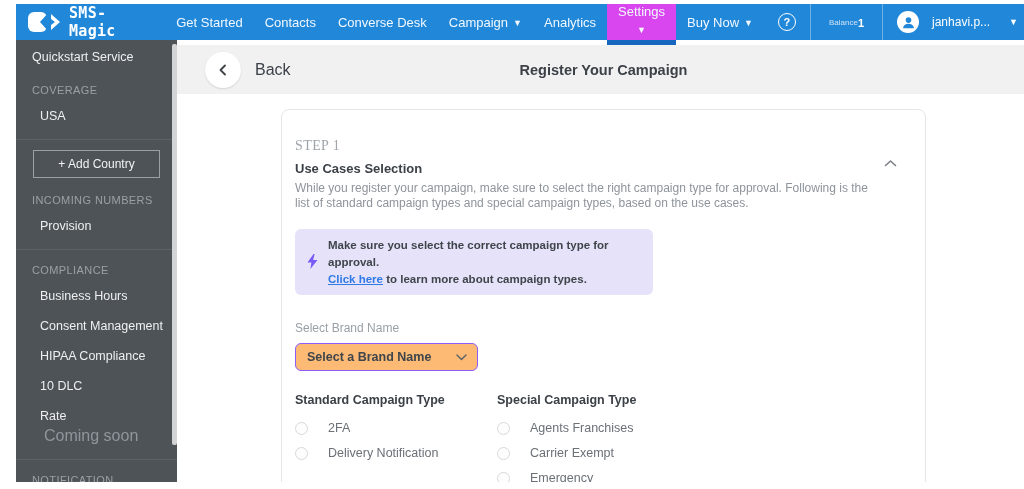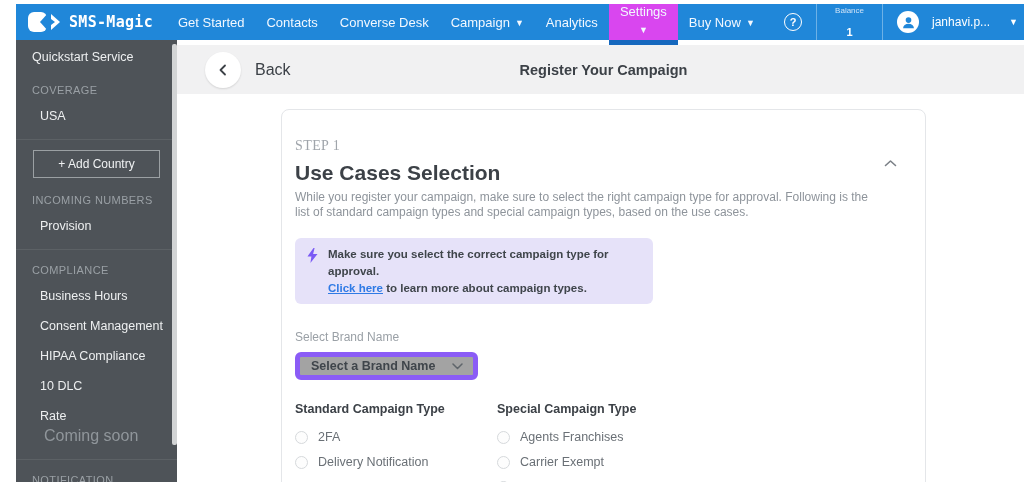--- a/index.html
+++ b/index.html
@@ -20,21 +20,21 @@
               font-size:13px; color:#f2f8ff; position:relative; cursor:pointer; white-space:nowrap; }
   .nav-item .caret { font-size:9px; margin-top:1px; }
   .nav-item.active { background:#d946ef;flex-direction:column; }
   .nav-item.active::after { content:""; position:absolute; left:0; right:0; top:100%;
                             height:5px; background:#1568be; }
   .nav-right { margin-left:auto; display:flex; align-items:stretch; }
   .help { display:flex; align-items:center; padding:0 14px; }
   .help-circle { width:18px; height:18px; border:1.5px solid #ffffff; border-radius:50%;
                  display:flex; align-items:center; justify-content:center; font-size:11px;
                  font-weight:bold; color:#fff; cursor:pointer; }
-  .balance { display:flex; flex-direction:column; align-items:center; justify-content:space-between;
+  .balance { display:flex; flex-direction:row; align-items:center; justify-content:space-between;
              padding:2px 18px; border-left:1px solid rgba(255,255,255,0.35);
              border-right:1px solid rgba(255,255,255,0.35); }
   .balance-label { font-size:8px; color:#cfe3f7; }
   .balance-value { font-size:11px; font-weight:bold; color:#fff; margin-top:1px; }
   .user { display:flex; align-items:center; gap:13px; padding:0 12px 0 14px; cursor:pointer; }
   .avatar { width:22px; height:22px; background:#fff; border-radius:50%;
             display:flex; align-items:center; justify-content:center; }
   .user-name { font-size:12px; color:#fff; }
   .user .caret { font-size:9px; margin-left:6px; }
 
@@ -65,40 +65,40 @@
   .back-label { font-size:16px; color:#3c4147; }
   .page-title { position:absolute; left:0; right:0; text-align:center; font-size:14.5px;
                 font-weight:bold; color:#3c4147; pointer-events:none; }
 
   
   .card { width:645px; margin:15px auto 0 auto; border:1px solid #e4e6e9;
           border-radius:8px; background:#fff; padding:28px 14px 40px 13px;
           position:relative; min-height:420px; }
   .collapse-btn { position:absolute; top:44px; right:28px; cursor:pointer; }
   .step-label { font-size:14px; color:#a0a5ab; letter-spacing:0.4px;font-family:Liberation Serif, serif; }
-  .card-title { font-size:21px; font-weight:bold; color:#3c4147; margin-top:7px; }
+  .card-title { font-size:13px; font-weight:bold; color:#3c4147; margin-top:7px; }
   .card-desc { font-size:12px; color:#8e949b; line-height:1.22; margin-top:5px; max-width:588px; }
 
   .banner { margin-top:19px; width:358px; background:#e6e2f9; border-radius:6px;
-            padding:8px 10px 8px 12px; display:flex; gap:10px; }
+            padding:8px 10px 8px 12px; display:flex; gap:10px;align-items:center; }
   .bolt { flex:none; margin-top:2px; }
   .banner-text { font-size:11.5px; color:#3f454b; font-weight:bold; line-height:1.45; }
   .banner-link { color:#2f7ae5; text-decoration:underline; cursor:pointer; }
 
   .brand-select-label { margin-top:26px; font-size:12px; color:#9aa0a6; }
-  .brand-select { margin-top:8px; width:183px; height:28px; border:5px solid #8b5cf6;
-                  border-radius:6px; background:#a3a3a3; display:flex; align-items:center;
+  .brand-select { margin-top:8px; width:183px; height:28px; border:1px solid #8b5cf6;
+                  border-radius:6px; background:#fdba74; display:flex; align-items:center;
                   justify-content:space-between; padding:0 10px 0 11px; cursor:pointer; }
   .brand-select-value { font-size:12.5px; font-weight:bold; color:#3f454b; }
 
   .type-columns { display:flex; margin-top:22px; }
   .type-col { width:190px; }
   .type-col + .type-col { margin-left:12px; }
   .type-header { font-size:12.5px; font-weight:bold; color:#3c4147; margin-bottom:14px; }
-  .radio-row { display:flex; align-items:center; gap:10px; margin-bottom:11px; cursor:pointer; }
+  .radio-row { display:flex; align-items:center; gap:20px; margin-bottom:11px; cursor:pointer; }
   .radio-circle { width:13px; height:13px; border:1px solid #d6d9dc; border-radius:50%;
                   background:#fdfdfd; flex:none; }
   .radio-label { font-size:12.5px; color:#6a7076; }
 </style>
 </head>
 <body>
 
 <div class="frame">
 
   <div class="navbar">

